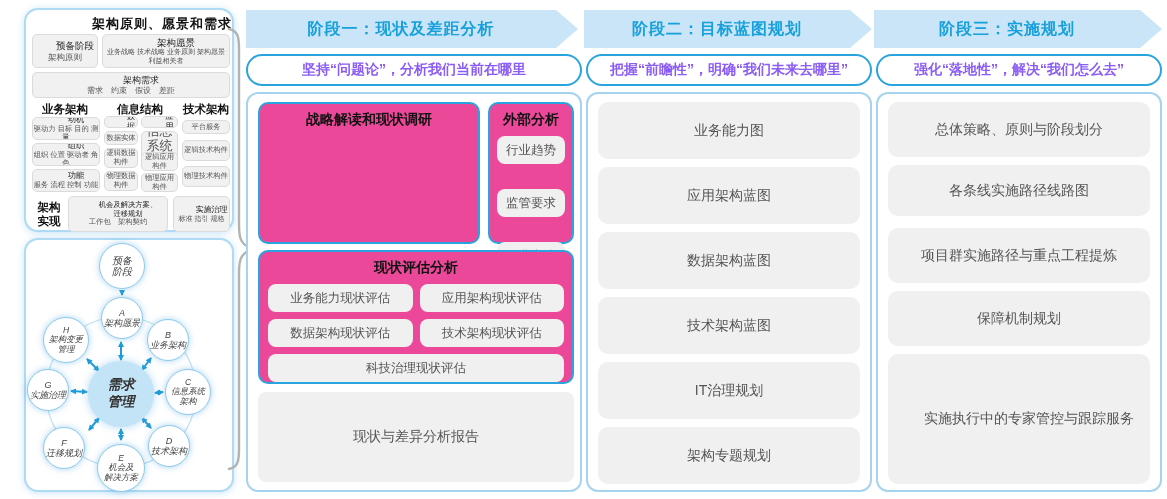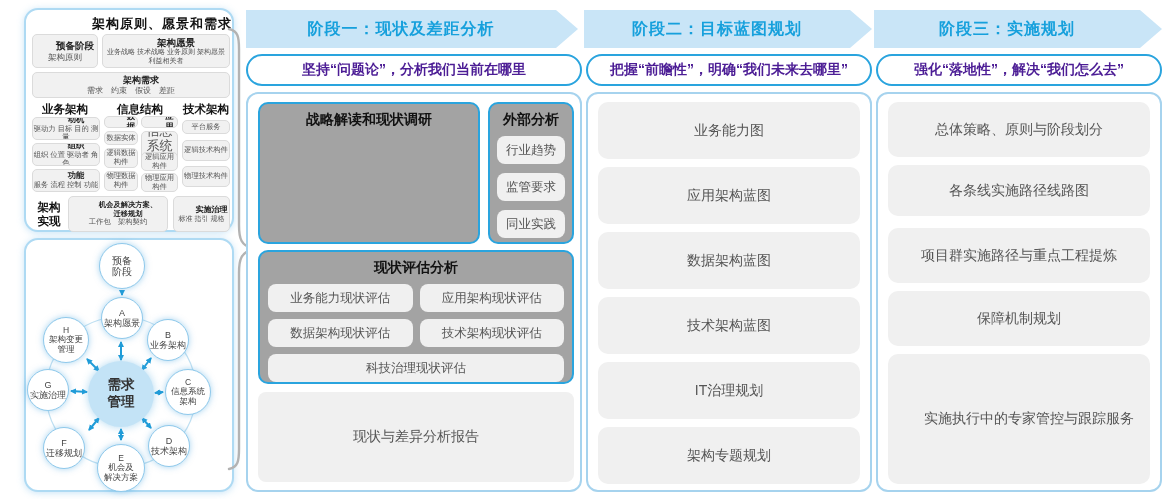--- a/index.html
+++ b/index.html
@@ -17,55 +17,55 @@
     box-shadow:0 1px 7px rgba(110,185,235,.38);
   }
   #panel-top { left:24px; top:8px; width:210px; height:224px; }
   #panel-adm { left:24px; top:238px; width:210px; height:254px; }
 
   .lt-title { position:absolute; left:0; top:5px; width:100%; text-align:right;
     font-weight:bold; font-size:13px; color:#111; letter-spacing:1px;}
   .gbox { position:absolute; background:#F1F1F1; border:1px solid #DBDBDB; border-radius:5px;
     display:flex; flex-direction:column; align-items:center; justify-content:center;
     text-align:center; line-height:1.2; color:#555; overflow:hidden;}
-  .gbox .bt { font-weight:bold; color:#222;margin-left:20px; }
+  .gbox .bt { font-weight:normal; color:#222;margin-left:20px; }
   .coltitle { position:absolute; text-align:center; font-weight:bold; font-size:11.5px; color:#111;}
 
   
   #brace { position:absolute; left:221px; top:26px; width:40px; height:446px; }
 
   
   #adm-svg { position:absolute; left:0; top:0; width:210px; height:254px; z-index:1; }
   .circ { position:absolute; z-index:2; border-radius:50%;
     background:#fff; border:1px solid #8FC9EB;
     box-shadow:0 0 6px rgba(80,170,225,.5);
     display:flex; flex-direction:column; align-items:center; justify-content:center;
-    text-align:center; color:#444; line-height:1.12; font-size:9px;}
+    text-align:center; color:#444; line-height:1.12; font-size:9px;font-style:italic;}
   .circ span { display:block; }
   #c-center { background:#C3E3F6; border:none; font-weight:bold; font-size:13.5px; color:#333;
     box-shadow:0 0 8px rgba(80,170,225,.45); line-height:1.25;}
 
   
   .band { position:absolute; top:10px; height:38px; background:#C9E5F7;
     display:flex; align-items:center; justify-content:center;
     font-weight:bold; font-size:16px; color:#16A0DC; letter-spacing:1px;
     clip-path:polygon(0 0, calc(100% - 22px) 0, 100% 50%, calc(100% - 22px) 100%, 0 100%);
     padding-right:22px;}
   .motto { position:absolute; top:54px; height:32px; background:#fff;
     border:2px solid #2AA4DE; border-radius:16px;
     display:flex; align-items:center; justify-content:center;
-    font-weight:bold; font-size:14px; color:#4c1d95;}
+    font-weight:bold; font-size:14px; color:#8b5cf6;}
   .pcol { position:absolute; top:92px; height:400px; background:#fff;
     border:2px solid #A6D3EE; border-radius:12px;}
 
-  .bluegroup { position:absolute; background:#a3a3a3; border:2px solid #2AA4DE; border-radius:10px;}
+  .bluegroup { position:absolute; background:#ec4899; border:2px solid #2AA4DE; border-radius:10px;}
   .gtitle { font-weight:bold; font-size:14px; color:#111; text-align:center; padding-top:7px;}
   .sgrid { display:grid; grid-template-columns:96px 106px; gap:8px 6px; padding:7px 8px 0;}
   .agrid { display:grid; grid-template-columns:1fr 1fr; gap:7px; padding:7px 8px 0;}
-  .xcol  { display:flex; flex-direction:column; gap:9px; padding:7px 7px 15px;}
+  .xcol  { display:flex; flex-direction:column; gap:25px; padding:7px 7px 15px;}
   .pill { background:#F0F0F0; border-radius:8px; height:28px;
     display:flex; align-items:center; justify-content:center;
     font-size:12.5px; color:#555; white-space:nowrap;}
   .span2 { grid-column:span 2; }
   .report { position:absolute; left:10px; top:298px; width:316px; height:90px;
     background:#F0F0F0; border-radius:8px; display:flex; align-items:center; justify-content:center;
     font-size:14px; color:#555;}
   .bigpill { position:absolute; left:10px; width:262px; background:#F0F0F0; border-radius:10px;
     display:flex; align-items:center; justify-content:center; font-size:14px; color:#555;
     text-align:center;}

